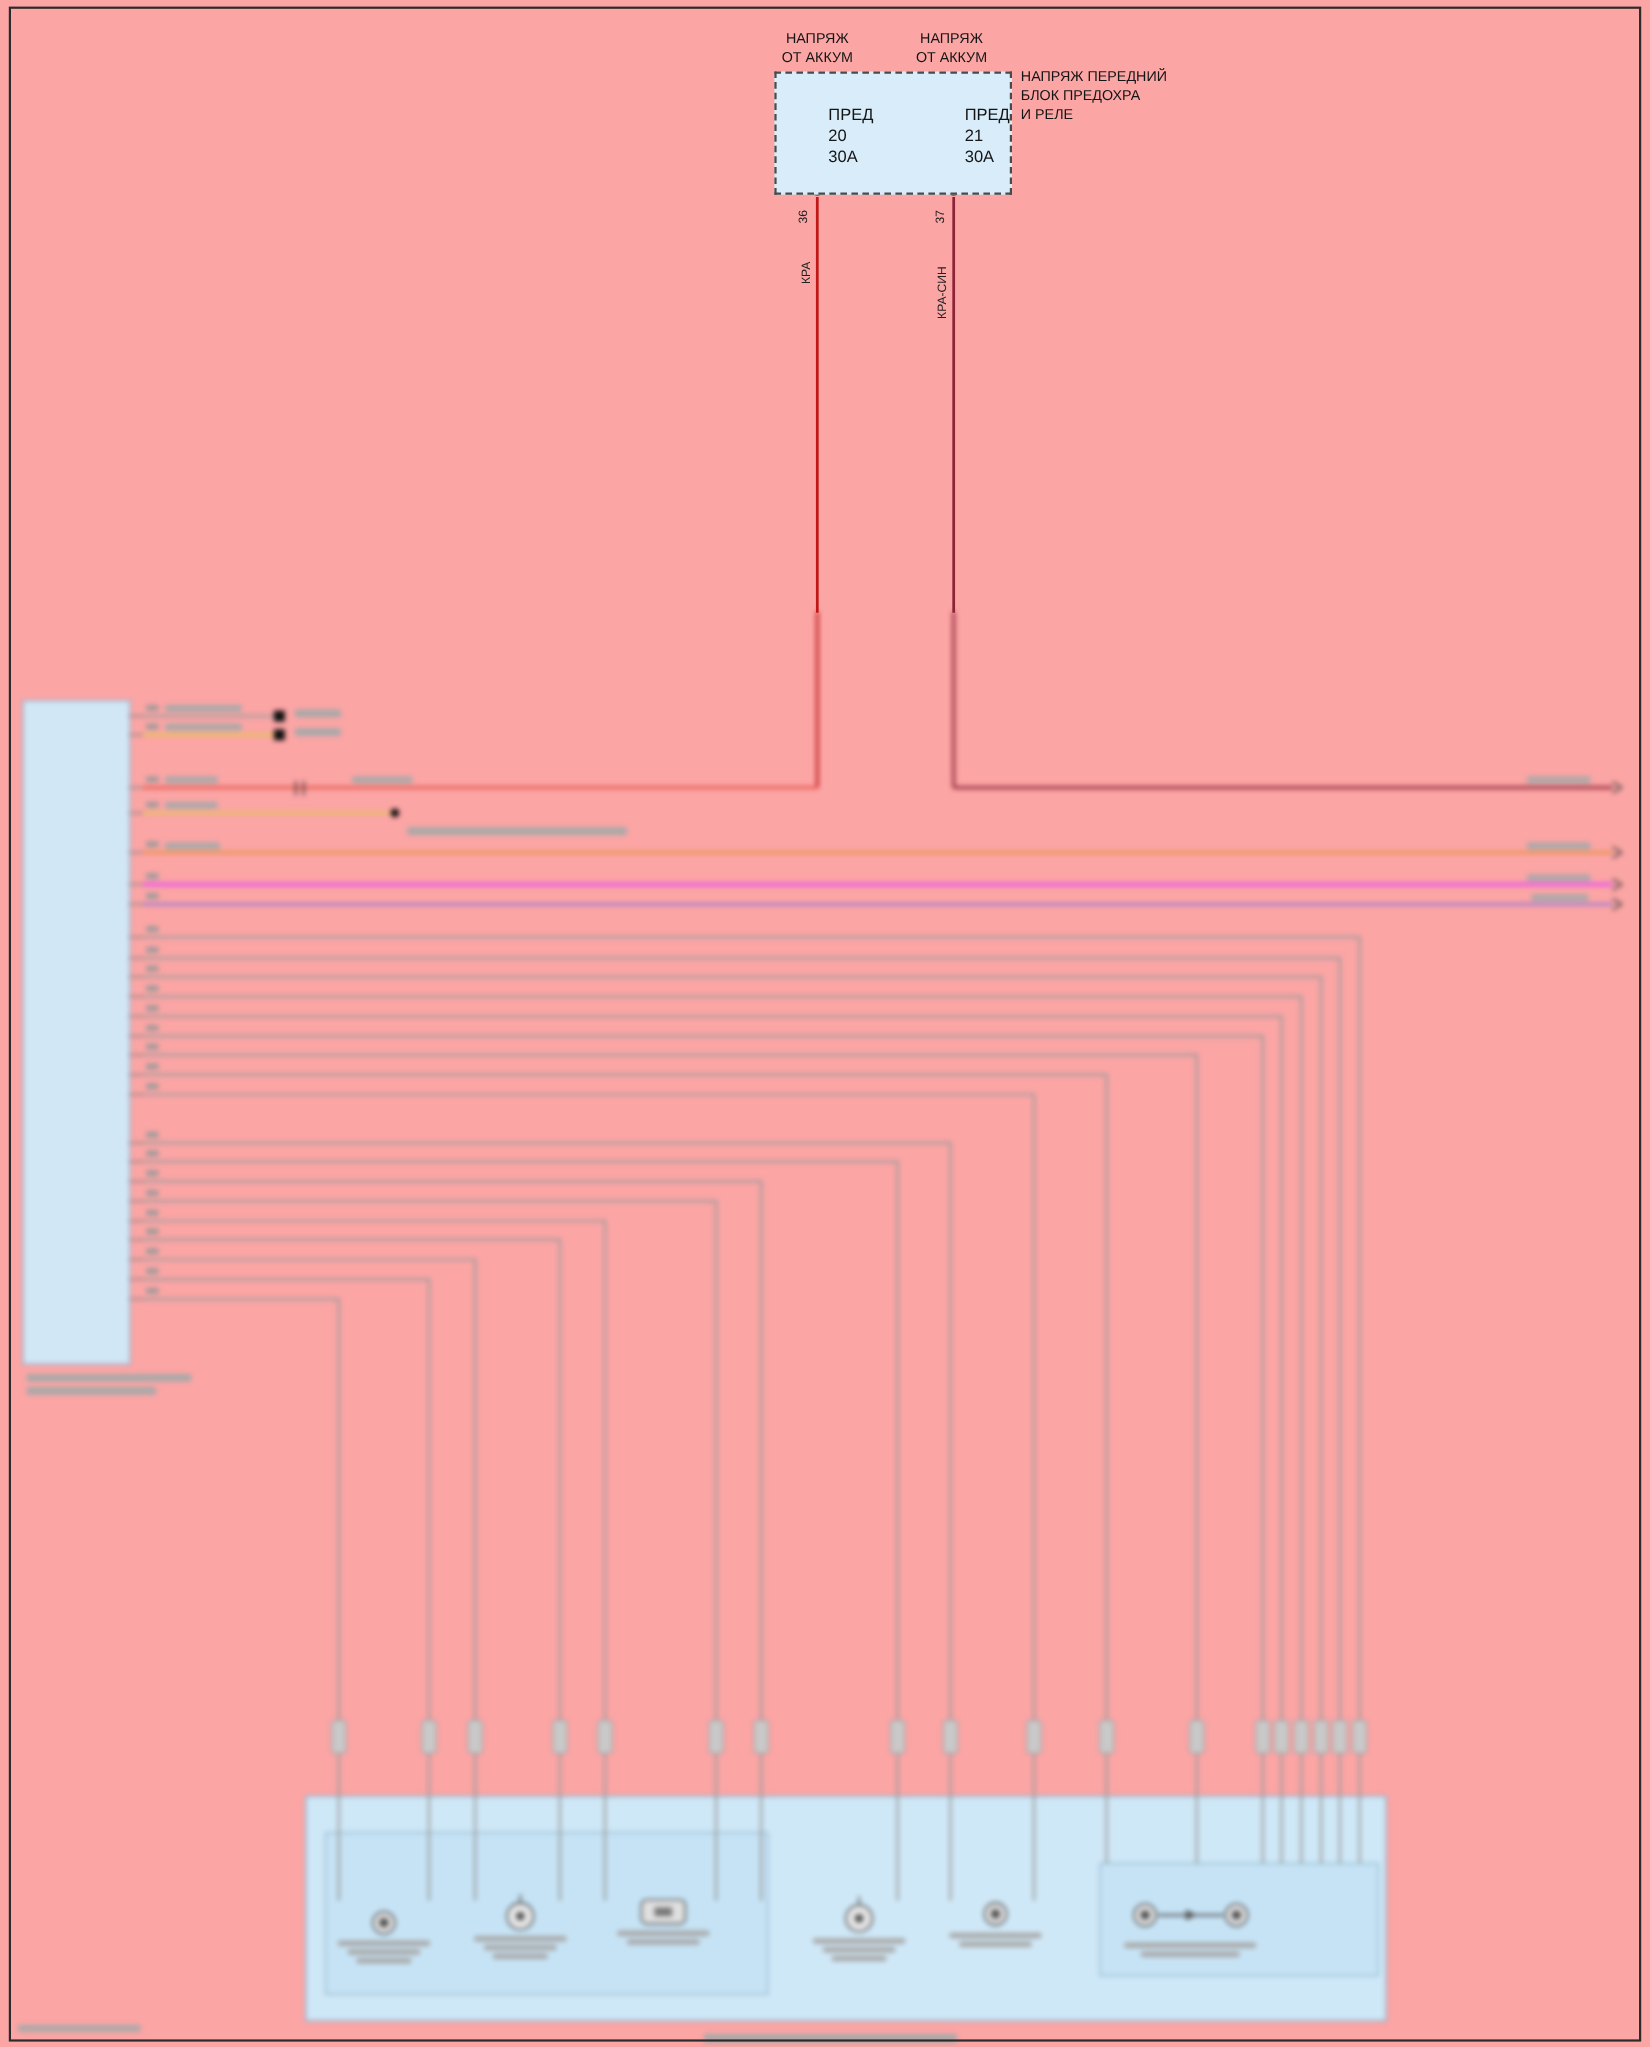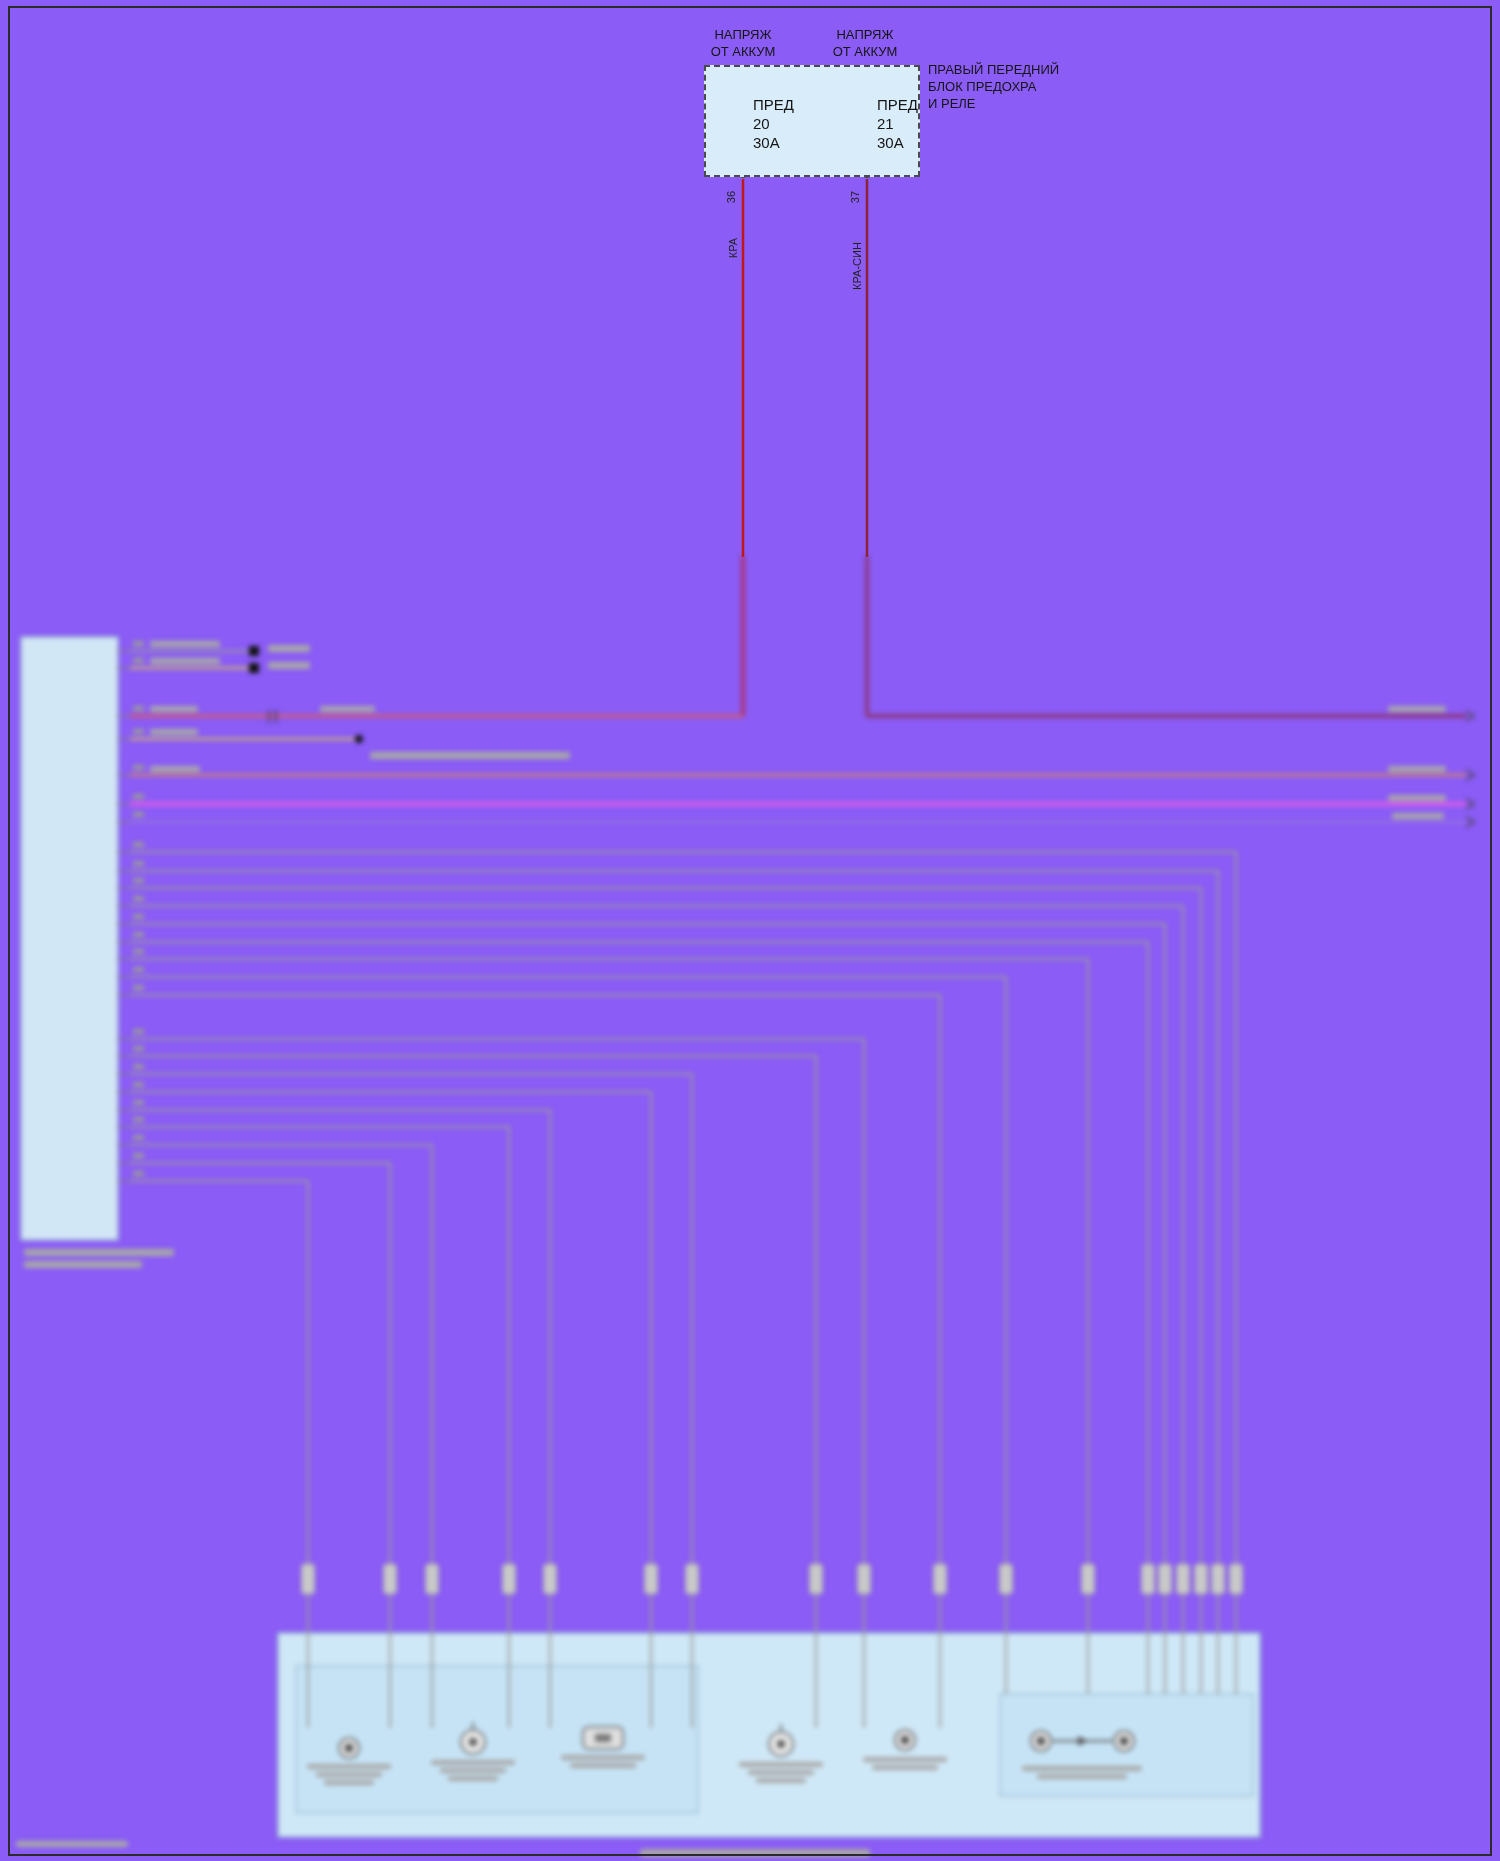--- a/index.html
+++ b/index.html
@@ -1,16 +1,16 @@
 <!DOCTYPE html>
 <html><head>
 <meta charset="utf-8">
 <style>
   body{margin:0;background:#e8e8e8}
-  .page{position:relative;width:1500px;height:1861px;background:#8b5cf6;
+  .page{position:relative;width:1500px;height:1861px;background:#fca5a5;
         font-family:"Liberation Sans",sans-serif;overflow:hidden}
   .frame{position:absolute;left:8px;top:6px;width:1480px;height:1846px;
          border:2px solid #2b2b2b;pointer-events:none}
   .abs{position:absolute}
   .blur-zone{position:absolute;left:0;top:0;width:1500px;height:1861px;filter:blur(2.4px)}
   .lbl{font-size:13px;line-height:1.3;color:#151515;white-space:pre-line}
   .small{font-size:15px;line-height:1.25}
   .center{text-align:center}
   .rotc{position:absolute;transform:translate(-50%,-50%) rotate(-90deg);
         font-size:11px;color:#222;white-space:nowrap}
@@ -205,21 +205,21 @@
     <line x1="743" y1="179" x2="743" y2="557" stroke-width="2.5" stroke="#c01818"></line>
     <line x1="867" y1="179" x2="867" y2="557" stroke-width="2.5" stroke="#8c2336"></line>
   </svg>
 
   <div class="abs fusebox" style="left: 704px; top: 65px; width: 216px; height: 112px; background: rgb(217, 236, 249);"></div>
 
   <div class="abs lbl center" style="left:690px;top:27px;width:106px">НАПРЯЖ
 ОТ АККУМ</div>
   <div class="abs lbl center" style="left:812px;top:27px;width:106px">НАПРЯЖ
 ОТ АККУМ</div>
-  <div class="abs lbl" style="left:928px;top:62px;width:200px">ПРАВЫЙ ПЕРЕДНИЙ
+  <div class="abs lbl" style="left:928px;top:62px;width:200px">НАПРЯЖ ПЕРЕДНИЙ
 БЛОК ПРЕДОХРА
 И РЕЛЕ</div>
   <div class="abs lbl small" style="left:753px;top:96px;width:60px">ПРЕД
 20
 30А</div>
   <div class="abs lbl small" style="left:877px;top:96px;width:60px">ПРЕД
 21
 30А</div>
 
   <div class="rotc" style="left:731px;top:197px">36</div>

